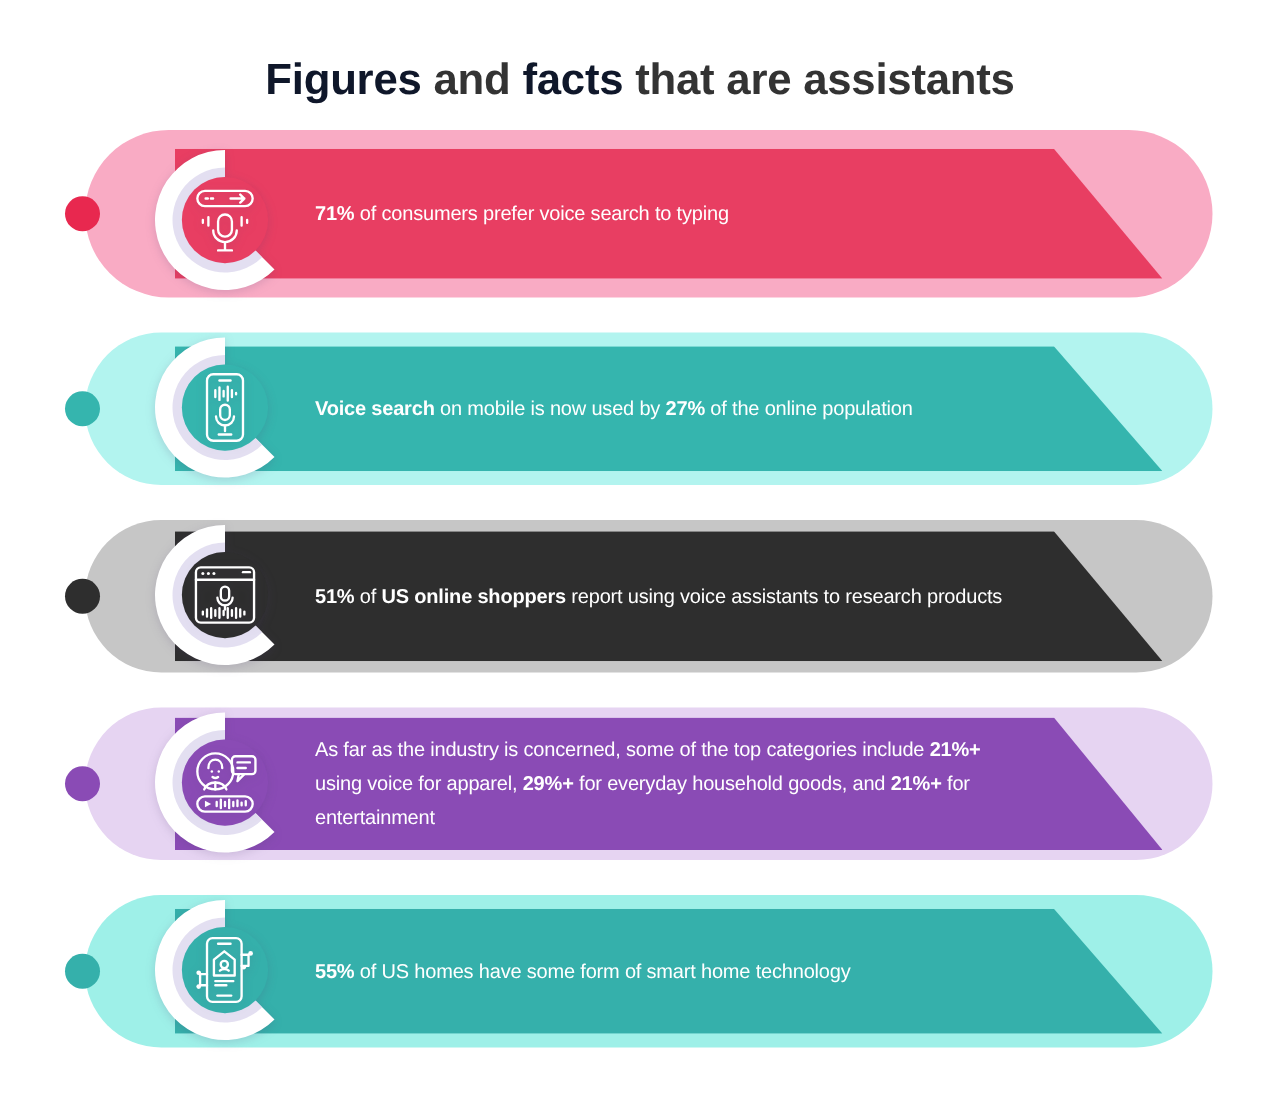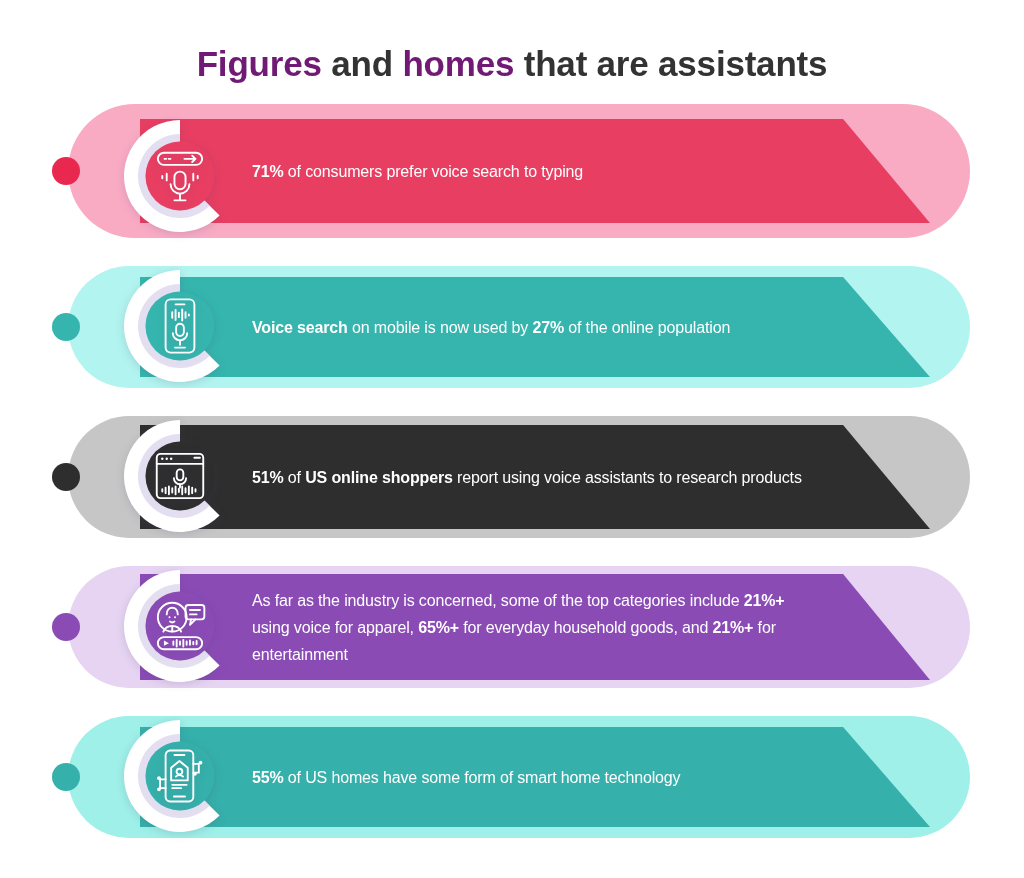--- a/index.html
+++ b/index.html
@@ -16,21 +16,21 @@
     position:absolute;left:0;top:44px;width:1024px;
     text-align:center;
   }
   .title{
     font-size:35px;
     font-weight:700;
     letter-spacing:-0.2px;
     color:#333333;
     white-space:nowrap;
   }
-  .title .accent{color:#701a75;}
+  .title .accent{color:#0f172a;}
 
   
   .rows{position:absolute;left:0;top:104px;width:1024px;}
 
   .row{
     position:relative;
     width:1024px;
     margin-bottom:28px;
   }
 
@@ -90,21 +90,21 @@
     transform:translate(-50%,-50%);
     width:62px;height:62px;
     display:flex;align-items:center;justify-content:center;
   }
   .icon-holder svg{display:block;}
 </style>
 </head>
 <body>
 
 <div class="title-wrap">
-  <div class="title" id="page-title"><span class="accent">Figures</span><span class=""> and </span><span class="accent">homes</span><span class=""> that are assistants</span></div>
+  <div class="title" id="page-title"><span class="accent">Figures</span><span class=""> and </span><span class="accent">facts</span><span class=""> that are assistants</span></div>
 </div>
 
 <div class="rows" id="rows-container">
     <div class="row" style="height: 134px;">
       <div class="dot" style="background: rgb(232, 40, 79); top: 53px;"></div>
       <div class="pill" style="background: rgb(249, 171, 196); height: 134px; top: 0px;"></div>
       <div class="banner" style="background: rgb(232, 62, 98); height: 104px; width: 790px; top: 15px; clip-path: polygon(0px 0px, 89% 0px, 100% 100%, 0px 100%);">
         <div class="banner-text"><b>71%</b> of consumers prefer voice search to typing</div>
       </div>
       <div class="badge" style="top: 10px;">
@@ -176,21 +176,21 @@
         <path d="M28 35.5v3" stroke="#ffffff" fill="none" stroke-width="1.7" stroke-linecap="round" stroke-linejoin="round"></path>
         <path d="M12 42v-2M15 43.5v-5M18 44.5v-7M21 43v-4M24 44.5v-7M27 42.5v-3M30 44.5v-7M33 43v-4M36 44.5v-7M39 43.5v-5M42 42v-2" stroke="#ffffff" fill="none" stroke-width="1.7" stroke-linecap="round" stroke-linejoin="round"></path>
       </svg>
         </div>
       </div>
     </div>
     <div class="row" style="height: 122px;">
       <div class="dot" style="background: rgb(138, 75, 181); top: 47px;"></div>
       <div class="pill" style="background: rgb(230, 212, 242); height: 122px; top: 0px;"></div>
       <div class="banner" style="background: rgb(138, 75, 181); height: 106px; width: 790px; top: 8px; clip-path: polygon(0px 0px, 89% 0px, 100% 100%, 0px 100%);">
-        <div class="banner-text">As far as the industry is concerned, some of the top categories include <b>21%+</b> using voice for apparel, <b>65%+</b> for everyday household goods, and <b>21%+</b> for entertainment</div>
+        <div class="banner-text">As far as the industry is concerned, some of the top categories include <b>21%+</b> using voice for apparel, <b>29%+</b> for everyday household goods, and <b>21%+</b> for entertainment</div>
       </div>
       <div class="badge" style="top: -2px;">
         <svg viewBox="0 0 124 124">
     <path d="M62 6 A56 56 0 1 0 101.6 101.6 L86.4 86.4 A34.5 34.5 0 1 1 62 27.5 Z" fill="#ffffff"></path>
     <path d="M62 20 A42 42 0 1 0 91.7 91.7 L81.5 81.5 A27.6 27.6 0 1 1 62 34 Z" fill="#ded9ef" opacity="0.85"></path>
     <circle cx="62" cy="62" r="34.5" fill="#8a4bb5"></circle>
   </svg>
         <div class="icon-holder">
           <svg viewBox="0 0 56 56" width="52" height="52">
         <circle cx="21" cy="20" r="13" stroke="#ffffff" fill="none" stroke-width="1.7" stroke-linecap="round" stroke-linejoin="round"></circle>

